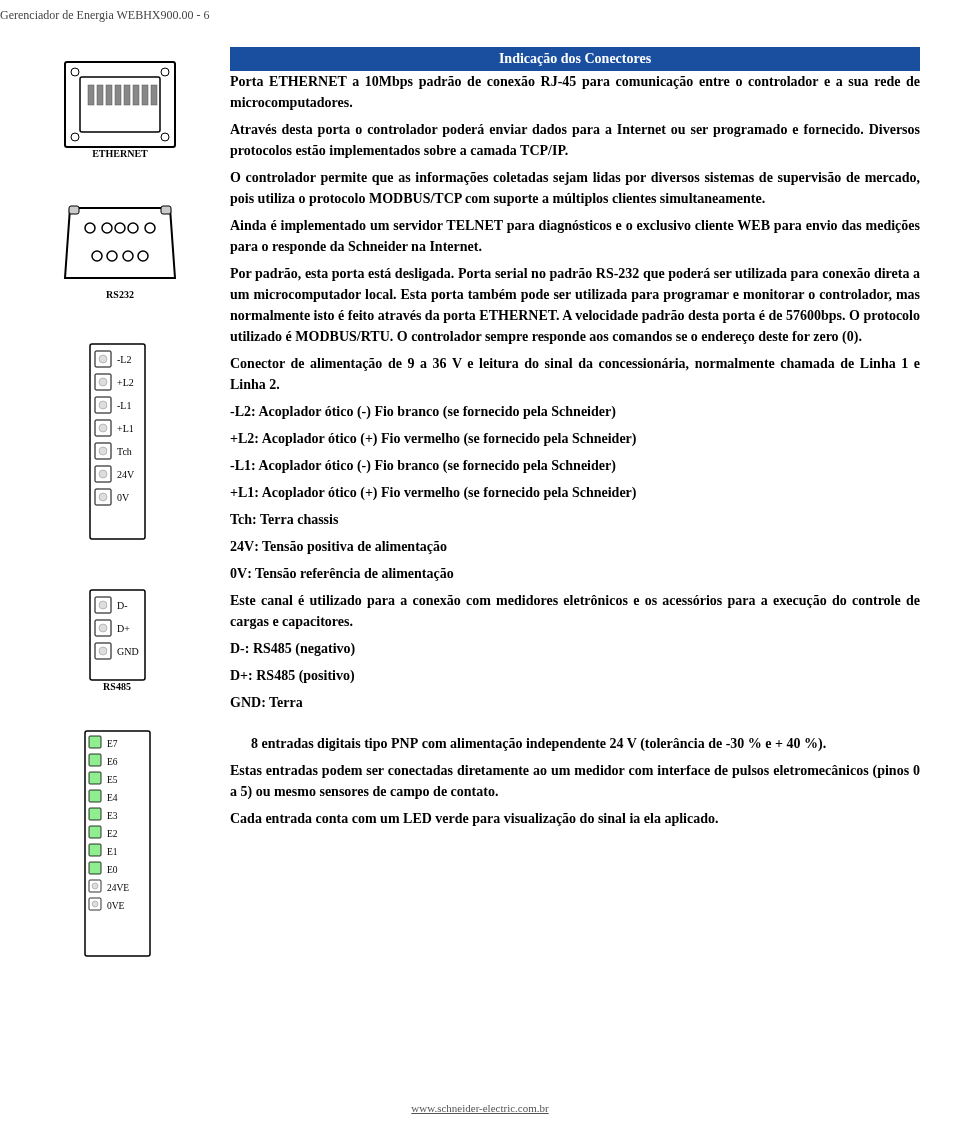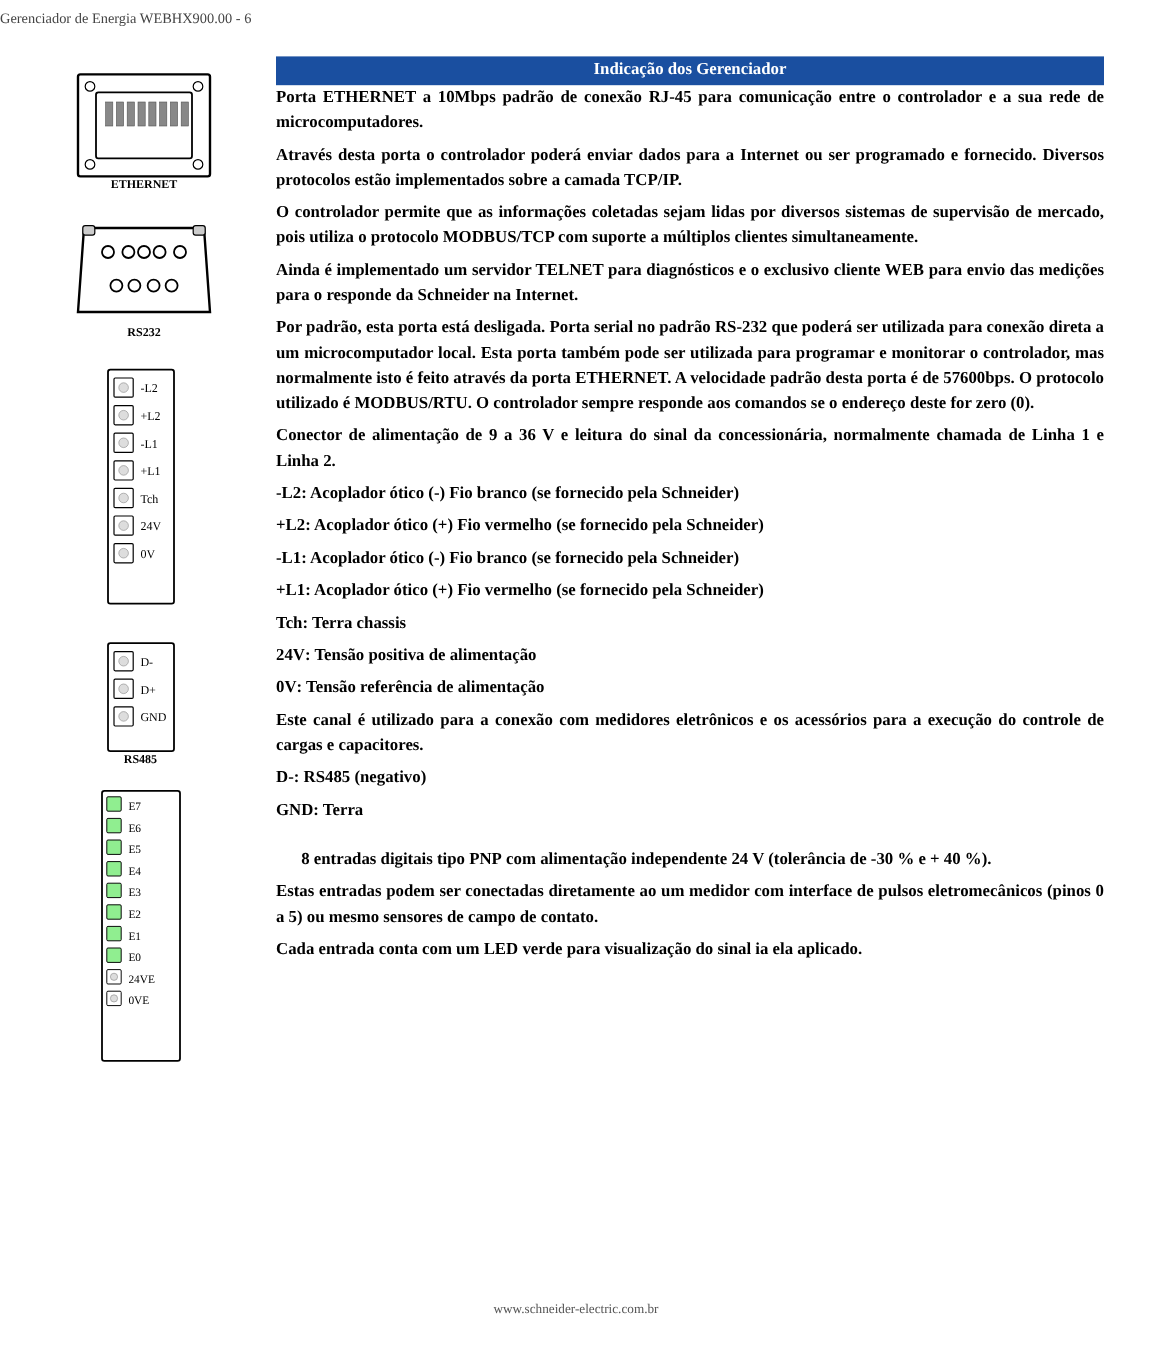--- a/index.html
+++ b/index.html
@@ -26,20 +26,21 @@
       padding: 20px 40px 40px 30px;
       gap: 0px;
     }
 
     .left-column {
       width: 190px;
       min-width: 190px;
       display: flex;
       flex-direction: column;
       align-items: center;
+      gap: 18px;
       padding-top: 10px;
       padding-right: 10px;
       justify-content: center;
     }
 
     .right-column {
       flex: 1;
       padding-left: 10px;
     }
 
@@ -57,22 +58,23 @@
     svg text {
       font-family: "Times New Roman", Times, serif;
     }
 
     .page-footer {
       text-align: center;
       font-size: 11px;
       color: #555;
       padding: 10px 0 8px 0;
       position: absolute;
-      bottom: 26px;
+      bottom: 9px;
       width: 100%;
+      text-decoration: underline;
     }
 
     .connector-group {
       display: flex;
       flex-direction: column;
       align-items: center;
       margin-bottom: 8px;
     }
   </style>
 </head>
@@ -224,21 +226,21 @@
         <circle cx="40" cy="178" r="3" fill="#ddd" stroke="#888" stroke-width="0.5"></circle>
         <text x="52" y="183" font-size="9.5" font-family="Arial, sans-serif" fill="#000">0VE</text>
       </svg>
     </div>
 
   </div>
 
   <div class="right-column">
 
     <div>
-      <span style="background:#1a4fa0;color:#fff;display:block;text-align:center;font-weight:bold;font-size:14px;padding:4px 10px;">Indicação dos Gerenciador</span>
+      <span style="background:#1a4fa0;color:#fff;display:block;text-align:center;font-weight:bold;font-size:14px;padding:4px 10px;">Indicação dos Conectores</span>
     </div>
 
     <div class="content-text">
 
       <p>
         <span>Porta ETHERNET a 10Mbps padrão de conexão RJ-45 para comunicação entre o controlador e a sua rede de microcomputadores.</span>
       </p>
 
       <p>
         <span>Através desta porta o controlador poderá enviar dados para a Internet ou ser programado e fornecido. Diversos protocolos estão implementados sobre a camada TCP/IP.</span>
@@ -280,20 +282,23 @@
       </p>
       <p>
         <strong>0V</strong><span>: Tensão referência de alimentação</span>
       </p>
 
       <p>
         <span>Este canal é utilizado para a conexão com medidores eletrônicos e os acessórios para a execução do controle de cargas e capacitores.</span>
       </p>
       <p>
         <strong>D-</strong><span>: RS485 (negativo)</span>
+      </p>
+      <p>
+        <strong>D+</strong><span>: RS485 (positivo)</span>
       </p>
       <p>
         <strong>GND</strong><span>: Terra</span>
       </p>
 
       <p style="margin-top:20px;margin-left:21px;">
         8 entradas digitais tipo <strong>PNP</strong> com alimentação independente 24 V (tolerância de -30 % e + 40 %).
       </p>
       <p>
         <span>Estas entradas podem ser conectadas diretamente ao um medidor com interface de pulsos eletromecânicos (pinos 0 a 5) ou mesmo sensores de campo de contato.</span>

